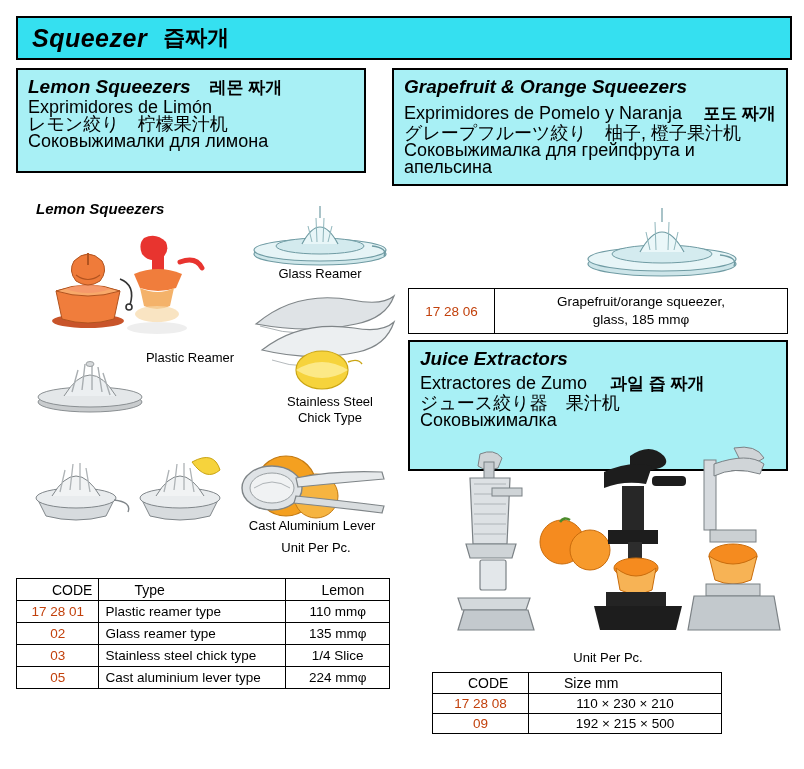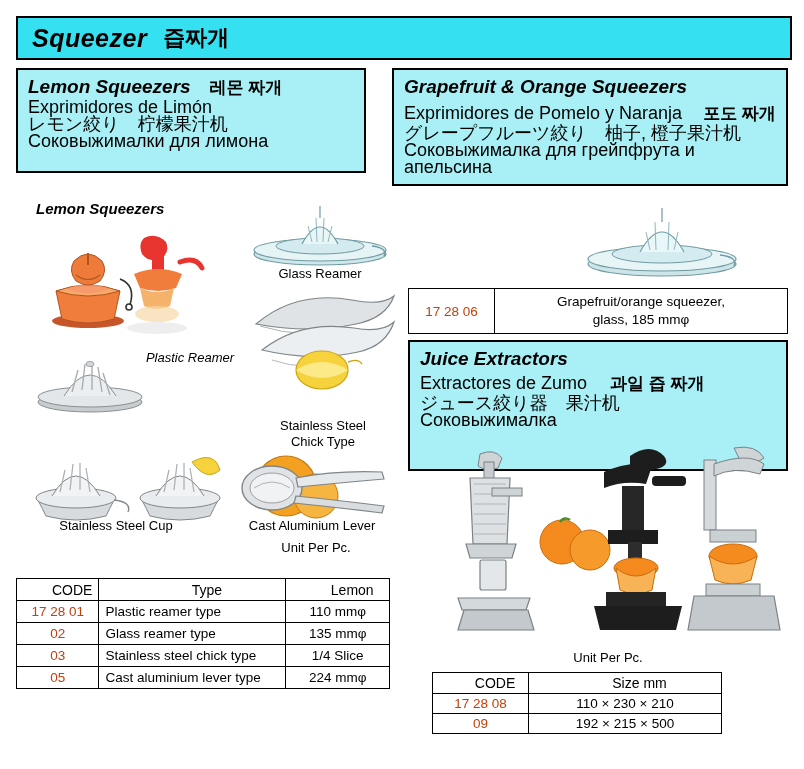--- a/index.html
+++ b/index.html
@@ -62,21 +62,21 @@
   }
 
   
   table.spec{
     position:absolute;border-collapse:collapse;background:#fff;
     font-size:13.5px;
   }
   table.spec td,table.spec th{
     border:1.5px solid #000;padding:2px 6px;font-weight:normal;
   }
-  table.spec th{text-align:center;font-size:14px;padding-left:35px;}
+  table.spec th{text-align:left;font-size:14px;padding-left:35px;}
   .code{color:#c2410c;font-weight:bold;font-family:"Liberation Sans",sans-serif;}
   .ctr{text-align:center;}
 
   #tbl-lemon{left:16px;top:578px;width:374px;}
   #tbl-lemon td,#tbl-lemon th{height:17px;}
   #tbl-grape{left:408px;top:288px;width:380px;}
   #tbl-juice{left:432px;top:672px;width:290px;}
 
   
   .art{position:absolute;}
@@ -177,56 +177,55 @@
   <div class="art" style="left:34px;top:352px;">
     <svg width="112" height="62" viewBox="0 0 112 62">
       <ellipse cx="56" cy="50" rx="52" ry="10" fill="#c9ccce" stroke="#8a8f92" stroke-width="1"></ellipse>
       <ellipse cx="56" cy="45" rx="52" ry="10" fill="#e4e7e9" stroke="#8a8f92" stroke-width="1"></ellipse>
       <path d="M30 44 q26 -42 52 0" fill="#eceff1" stroke="#8a8f92" stroke-width="1"></path>
       <path d="M38 40 l6 -22 M48 38 l3 -26 M58 38 l0 -27 M68 40 l-4 -25 M76 43 l-7 -22" stroke="#a9aeb1" stroke-width="1.4"></path>
       <ellipse cx="56" cy="12" rx="4" ry="2.5" fill="#d6d9db" stroke="#8a8f92" stroke-width=".8"></ellipse>
     </svg>
   </div>
 
-  <div class="cap" style="left:110px;top:350px;width:160px;font-style:italic;">Plastic Reamer</div>
+  <div class="cap" style="left:110px;top:350px;width:160px;">Plastic Reamer</div>
 
   <div class="art" style="left:250px;top:290px;">
     <svg width="148" height="108" viewBox="0 0 148 108">
       <path d="M6 34 q40 -34 96 -24 q30 6 42 -4 q-8 22 -38 28 q-46 10 -100 0z" fill="#dfe3e6" stroke="#7f8588" stroke-width="1.2"></path>
       <path d="M10 36 q44 14 92 2" fill="none" stroke="#aab0b3" stroke-width="1"></path>
       <path d="M12 60 q38 -30 92 -22 q28 5 40 -6 q-8 24 -36 30 q-46 10 -96 -2z" fill="#eceff1" stroke="#7f8588" stroke-width="1.2"></path>
       <path d="M22 70 q34 12 70 0" fill="none" stroke="#b5babd" stroke-width="1"></path>
       <ellipse cx="72" cy="80" rx="26" ry="19" fill="#f6d33c" stroke="#caa412" stroke-width="1.2"></ellipse>
       <path d="M46 80 q26 -16 52 0 q-26 16 -52 0z" fill="#fdf0a0" opacity=".75"></path>
       <path d="M98 72 q10 -4 14 2" fill="none" stroke="#caa412" stroke-width="1.4"></path>
     </svg>
   </div>
 
-  <div class="cap" style="left:243px;top:394px;width:160px;white-space:pre-line;margin-top:24px;">Stainless Steel
+  <div class="cap" style="left:250px;top:394px;width:160px;white-space:pre-line;">Stainless Steel
 Chick Type</div>
 
   <div class="art" style="left:24px;top:440px;">
     <svg width="200" height="84" viewBox="0 0 200 84">
 
       <path d="M14 60 q38 -12 76 0 l-8 16 q-30 8 -60 0z" fill="#d7dbde" stroke="#80868a" stroke-width="1"></path>
       <ellipse cx="52" cy="58" rx="40" ry="10" fill="#e9ecee" stroke="#80868a" stroke-width="1"></ellipse>
       <path d="M28 56 q24 -40 48 0" fill="#f1f3f4" stroke="#80868a" stroke-width="1"></path>
       <path d="M36 52 l5 -22 M46 50 l3 -26 M56 50 l0 -27 M66 52 l-4 -24" stroke="#aeb3b6" stroke-width="1.3"></path>
       <path d="M90 60 q18 2 14 12" fill="none" stroke="#80868a" stroke-width="1.4"></path>
 
       <path d="M118 60 q38 -12 76 0 l-8 16 q-30 8 -60 0z" fill="#d7dbde" stroke="#80868a" stroke-width="1"></path>
       <ellipse cx="156" cy="58" rx="40" ry="10" fill="#e9ecee" stroke="#80868a" stroke-width="1"></ellipse>
       <path d="M132 56 q24 -40 48 0" fill="#f1f3f4" stroke="#80868a" stroke-width="1"></path>
       <path d="M140 52 l5 -22 M150 50 l3 -26 M160 50 l0 -27 M170 52 l-4 -24" stroke="#aeb3b6" stroke-width="1.3"></path>
 
       <path d="M168 22 q22 -12 28 8 q-14 12 -28 -8z" fill="#f6d33c" stroke="#caa412" stroke-width="1"></path>
     </svg>
   </div>
 
-  <div class="cap" style="left:16px;top:518px;width:200px;">Stainless Steel Cup</div>
 
   <div class="art" style="left:226px;top:440px;">
     <svg width="170" height="84" viewBox="0 0 170 84">
       <circle cx="60" cy="46" r="30" fill="#f4a020" stroke="#c37a12" stroke-width="1.2"></circle>
       <circle cx="90" cy="56" r="22" fill="#f6b440" stroke="#c37a12" stroke-width="1"></circle>
       <ellipse cx="46" cy="48" rx="30" ry="22" fill="#dfe3e6" stroke="#7f8588" stroke-width="1.4"></ellipse>
       <ellipse cx="46" cy="48" rx="22" ry="15" fill="#f0f2f3" stroke="#9aa0a3" stroke-width="1"></ellipse>
       <path d="M28 48 q18 -12 36 0" fill="none" stroke="#aeb3b6" stroke-width="1"></path>
       <path d="M70 38 q40 -8 86 -6 l2 7 q-46 4 -86 8z" fill="#e6e9eb" stroke="#7f8588" stroke-width="1.2"></path>
       <path d="M70 56 q40 4 88 10 l-2 7 q-48 -6 -88 -10z" fill="#d9dddf" stroke="#7f8588" stroke-width="1.2"></path>

